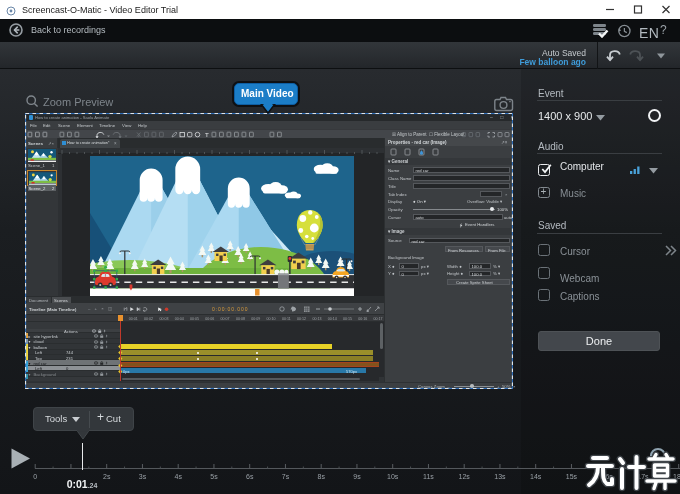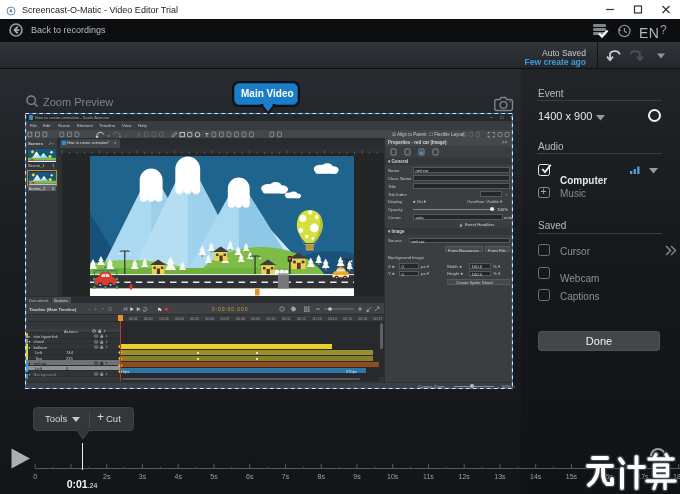--- a/index.html
+++ b/index.html
@@ -60,21 +60,21 @@
         <circle cx="7.4" cy="7" r="5.6" fill="none" stroke="#868d93" stroke-width="1.3"></circle>
         <path d="M7.4 4 L7.4 7.4 L9.8 8.6" fill="none" stroke="#868d93" stroke-width="1.2"></path>
         <path d="M2.2 4.6 L1.6 7.4 L4.2 6.6" fill="#868d93"></path>
       </svg>
     <span class="abs" style="left:639px;top:6px;font-size:14px;color:#b2b9bf;letter-spacing:0.5px;">EN</span>
     <span class="abs" style="left:660px;top:4px;font-size:12px;color:#9aa1a7;">?</span>
   </div>
 
   <div id="hdrbar">
     <span class="abs" style="right:94px;top:6px;font-size:8.5px;color:#c6cbcf;">Auto Saved</span>
-    <span class="abs" style="right:94px;top:15px;font-size:8.5px;font-weight:bold;color:#3f9bd8;">Few create ago</span>
+    <span class="abs" style="right:94px;top:15px;font-size:8.5px;font-weight:bold;color:#3f9bd8;">Few balloon ago</span>
     <div class="abs" style="left:597px;top:0;width:1px;height:27px;background:#121416;"></div>
     <svg class="abs" style="left:605px;top:6px" width="70" height="15" viewBox="0 0 70 15">
       <path d="M5 11.5 L5 7 C5 2.2 13.6 1.8 14.8 6.4" fill="none" stroke="#c8cdd1" stroke-width="1.8"></path>
       <path d="M2 8.6 L5 12.2 L8 8.6" fill="none" stroke="#c8cdd1" stroke-width="1.8" stroke-linejoin="round"></path>
       <path d="M35 11.5 L35 7 C35 2.2 26.4 1.8 25.2 6.4" fill="none" stroke="#4d5256" stroke-width="1.8"></path>
       <path d="M32 8.6 L35 12.2 L38 8.6" fill="none" stroke="#4d5256" stroke-width="1.8" stroke-linejoin="round"></path>
       <path d="M52 5.5 L60 5.5 L56 10.5 Z" fill="#8f969b"></path>
     </svg>
   </div>
 
@@ -767,21 +767,21 @@
       <svg class="abs" style="left:75px;top:46px" width="10" height="6" viewBox="0 0 10 6">
           <path d="M0 0 L9 0 L4.5 5.5 Z" fill="#949ba1"></path>
         </svg>
       <div class="abs" style="left:127px;top:40px;width:13px;height:13px;border-radius:50%;border:2px solid #f0f2f4;"></div>
       <span class="sblabel" style="top:72px;">Audio</span>
       <div class="sbhr" style="top:84px;"></div>
       <div class="sbcheck" style="top:95px;border:1.5px solid #e9ebed;"></div>
       <svg class="abs" style="left:19px;top:94px" width="12" height="12" viewBox="0 0 12 12">
           <path d="M2.3 6 L5 9 L10.8 1.8" fill="none" stroke="#f4f6f7" stroke-width="1.8"></path>
         </svg>
-      <span class="sbtext" style="top:106px;color:#e3e6e9;font-weight:bold;">Computer</span>
+      <span class="sbtext" style="top:92px;color:#e3e6e9;">Computer</span>
       <svg class="abs" style="left:109px;top:97px" width="12" height="8" viewBox="0 0 12 8">
           <rect x="0" y="5" width="2.3" height="3" fill="#4aa2da"></rect>
           <rect x="3.6" y="3" width="2.3" height="5" fill="#4aa2da"></rect>
           <rect x="7.2" y="0.5" width="2.3" height="7.5" fill="#4aa2da"></rect>
         </svg>
       <svg class="abs" style="left:128px;top:99px" width="10" height="6" viewBox="0 0 10 6">
           <path d="M0 0 L9 0 L4.5 5.5 Z" fill="#949ba1"></path>
         </svg>
       <div class="sbcheck" style="top:117.5px;border:1.5px solid #82898f;"></div>
       <span class="abs" style="left:19.5px;top:117px;font-size:10px;color:#aab1b6;">+</span>

